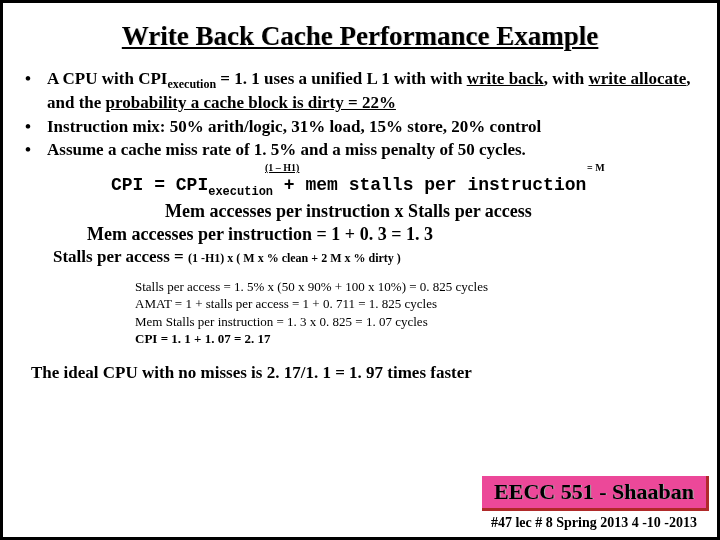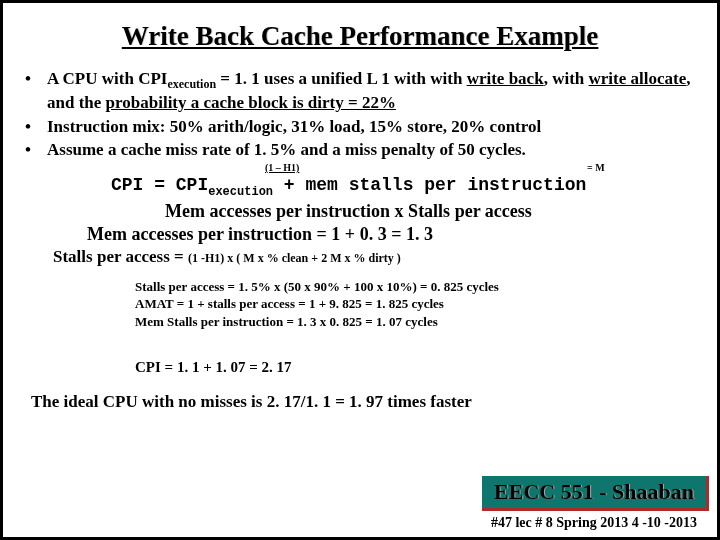--- a/index.html
+++ b/index.html
@@ -64,42 +64,42 @@
     margin-top: -2px;
   }
   .eq1 { padding-left: 86px; font-family: Liberation Mono, monospace; }
   .eq2 { padding-left: 62px; }
   .eq3 { padding-left: 140px; }
   .eq4 { padding-left: 62px; }
   .eq5 { padding-left: 28px; font-size: 17px; }
   .eq5 .sm { font-size: 12px; }
   .calcblock {
     font-size: 13px;
-    font-weight: bold;
+    font-weight: normal;
     line-height: 1.35;
     margin-top: 10px;
     padding-left: 110px;
   }
   .cpicalc {
-    font-size: 15px;
+    font-size: 13px;
     font-weight: bold;
-    margin-top: 28px;
+    margin-top: 0;
     padding-left: 110px;
   }
   .ideal {
     font-size: 17px;
     font-weight: bold;
     margin-top: 16px;
     padding-left: 6px;
   }
   .footer-badge {
     position: absolute;
     right: 8px;
     bottom: 26px;
-    background: #0f766e;
+    background: #ec4899;
     border-right: 3px solid #b02a2a;
     border-bottom: 3px solid #b02a2a;
     padding: 3px 12px 3px 12px;
     font-size: 22px;
     font-weight: bold;
     color: #000;
     text-shadow: 1px 0 0 #aaa;
   }
   .footer-note {
     position: absolute;
@@ -144,21 +144,21 @@
     </div>
     <div class="eq3">Mem accesses per instruction  x  Stalls per access</div>
     <div class="eq4">Mem accesses per instruction =  1  +    0. 3    =   1. 3</div>
     <div class="eq5">
       <span>Stalls per access =   </span><span class="sm">(1 -H1)  x  ( M x   % clean   +  2 M x   % dirty )</span>
     </div>
   </div>
 
   <div class="calcblock">
     <div>Stalls per access  = 1. 5%  x  (50  x  90% +   100 x 10%)  =  0. 825  cycles</div>
-    <div>AMAT  =  1  +  stalls per access =   1 +  9. 825 =  1. 825  cycles</div>
+    <div>AMAT  =  1  +  stalls per access =   1 +  0. 711 =  1. 825  cycles</div>
     <div>Mem Stalls per instruction  =   1. 3  x   0. 825  =   1. 07 cycles</div>
   </div>
 
   <div class="cpicalc">CPI =  1. 1  + 1. 07 =   2. 17</div>
 
   <div class="ideal">The ideal CPU with no misses is  2. 17/1. 1 =  1. 97   times faster</div>
 
   <div class="footer-badge">EECC 551 - Shaaban</div>
   <div class="footer-note">#47   lec # 8    Spring 2013  4 -10 -2013</div>
 

